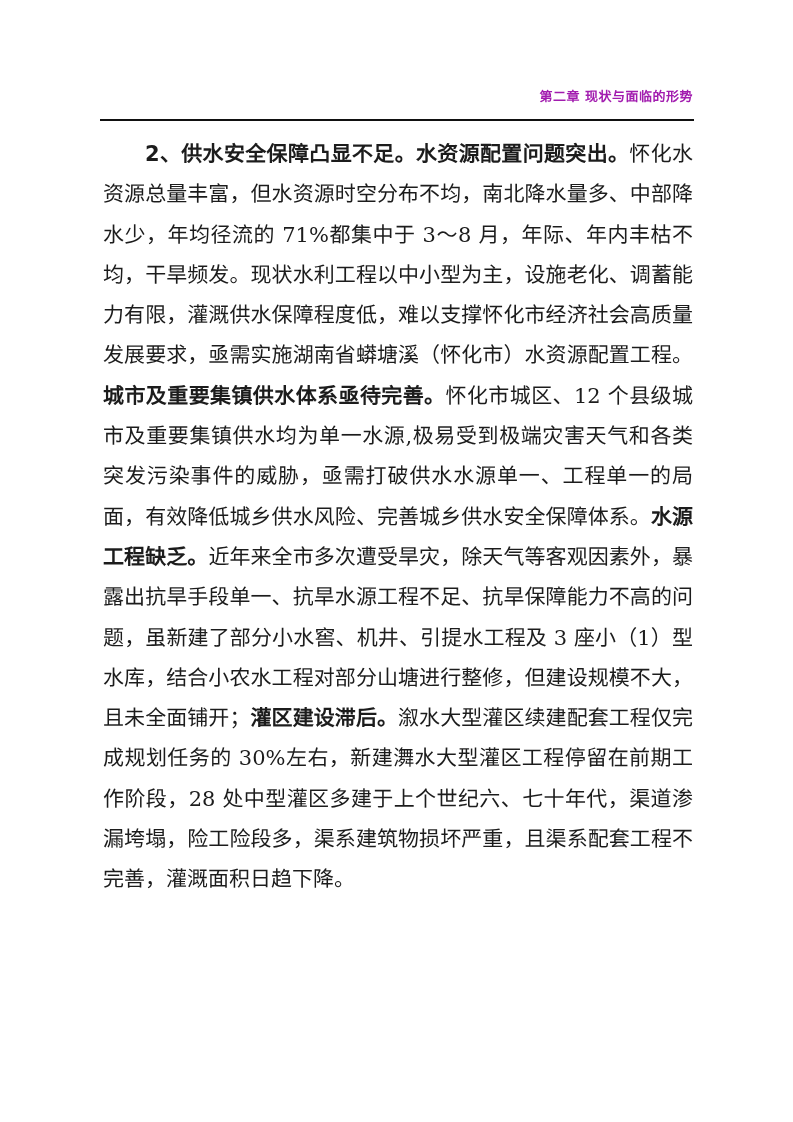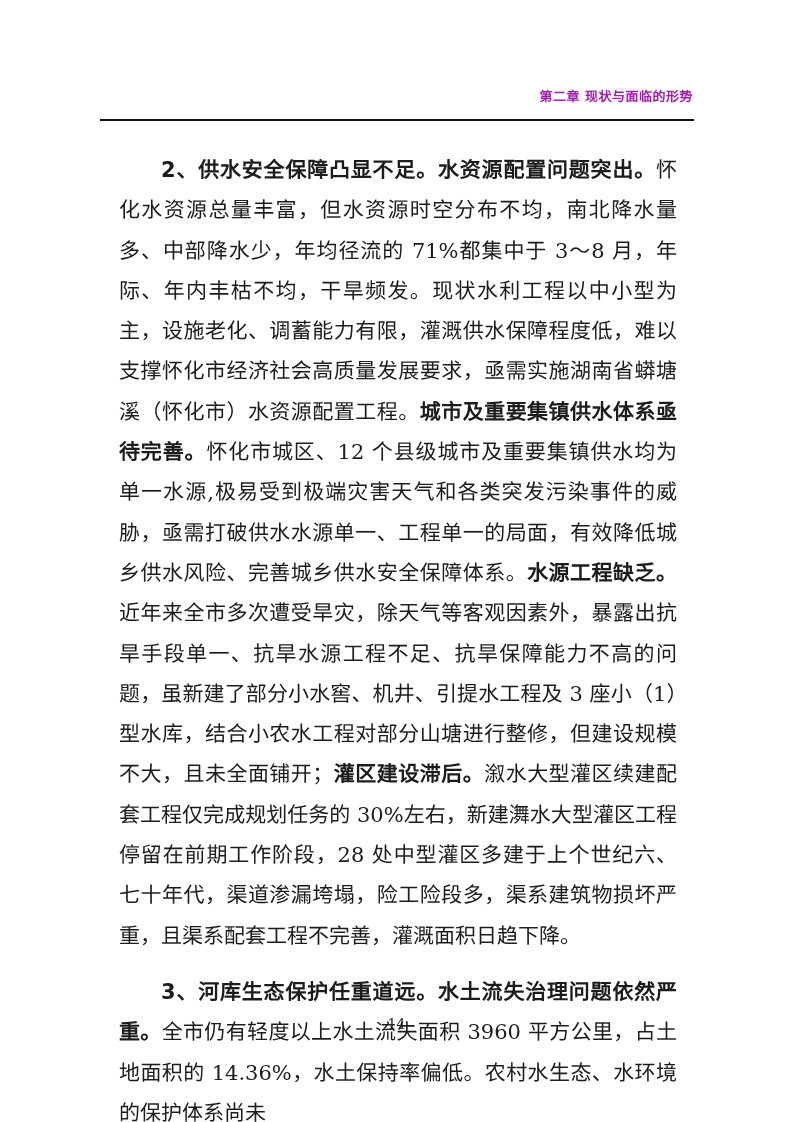--- a/index.html
+++ b/index.html
@@ -38,21 +38,21 @@
   .doc-body {
     position: absolute;
     top: 134px;
     left: 103px;
     width: 590px;
     font-size: 21px;
     line-height: 40.3px;
     text-align: justify;
   }
   .doc-body p.para {
-    margin: 16px;
+    margin: 0;
     padding: 0;
     text-indent: 2em;
   }
   .run {
     font-family: "DejaVu Serif", "Liberation Serif", serif;
     font-weight: 400;
   }
   .run.bold {
     font-family: "DejaVu Sans", "Liberation Sans", sans-serif;
     font-weight: 700;
@@ -71,18 +71,16 @@
 <body>
 
 <div class="page">
 
   <div class="running-header">第二章 现状与面临的形势</div>
 
   <div class="header-rule"></div>
 
   <div class="doc-body">
       <p class="para"><span class="run bold">2、供水安全保障凸显不足。水资源配置问题突出。</span><span class="run">怀化水资源总量丰富，但水资源时空分布不均，南北降水量多、中部降水少，年均径流的 71%都集中于 3～8 月，年际、年内丰枯不均，干旱频发。现状水利工程以中小型为主，设施老化、调蓄能力有限，灌溉供水保障程度低，难以支撑怀化市经济社会高质量发展要求，亟需实施湖南省蟒塘溪（怀化市）水资源配置工程。</span><span class="run bold">城市及重要集镇供水体系亟待完善。</span><span class="run">怀化市城区、12 个县级城市及重要集镇供水均为单一水源,极易受到极端灾害天气和各类突发污染事件的威胁，亟需打破供水水源单一、工程单一的局面，有效降低城乡供水风险、完善城乡供水安全保障体系。</span><span class="run bold">水源工程缺乏。</span><span class="run">近年来全市多次遭受旱灾，除天气等客观因素外，暴露出抗旱手段单一、抗旱水源工程不足、抗旱保障能力不高的问题，虽新建了部分小水窖、机井、引提水工程及 3 座小（1）型水库，结合小农水工程对部分山塘进行整修，但建设规模不大，且未全面铺开；</span><span class="run bold">灌区建设滞后。</span><span class="run">溆水大型灌区续建配套工程仅完成规划任务的 30%左右，新建㵲水大型灌区工程停留在前期工作阶段，28 处中型灌区多建于上个世纪六、七十年代，渠道渗漏垮塌，险工险段多，渠系建筑物损坏严重，且渠系配套工程不完善，灌溉面积日趋下降。</span></p>
-      <p class="para"><span class="run bold">3、河库生态保护任重道远。水土流失治理问题依然严重。</span><span class="run">全市仍有轻度以上水土流失面积 3960 平方公里，占土地面积的 14.36%，水土保持率偏低。农村水生态、水环境的保护体系尚未</span></p>
     </div>
 
-  <div class="page-footer">14</div>
 
 </div>
 
 </body></html>

